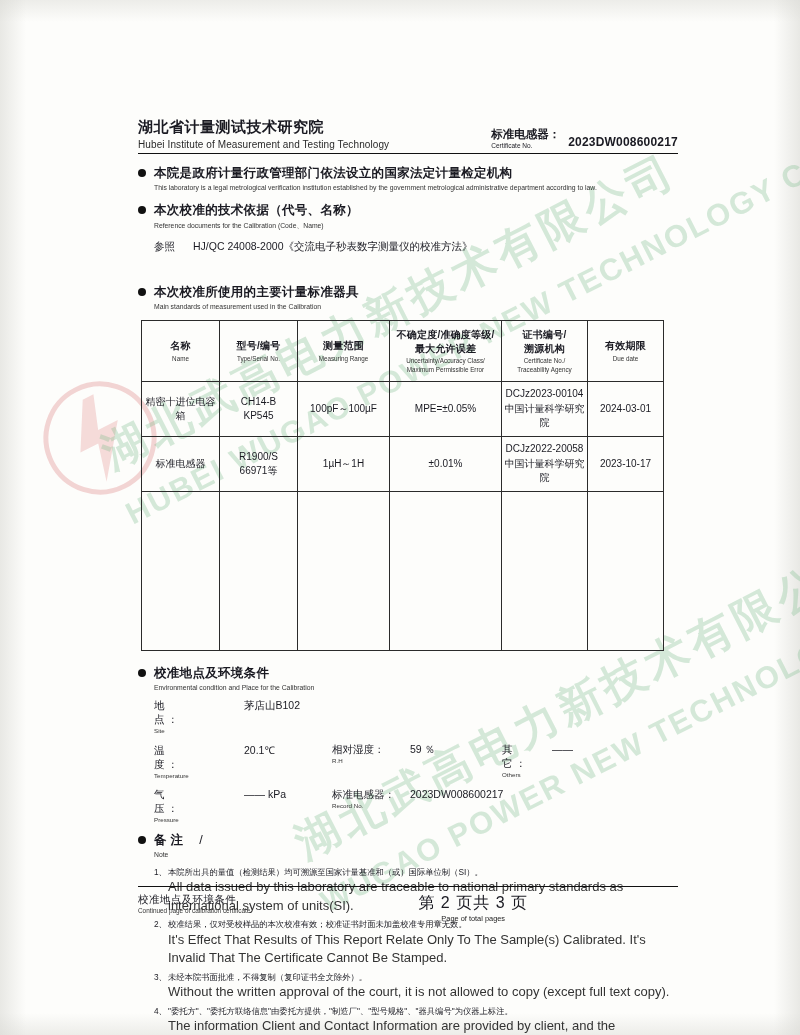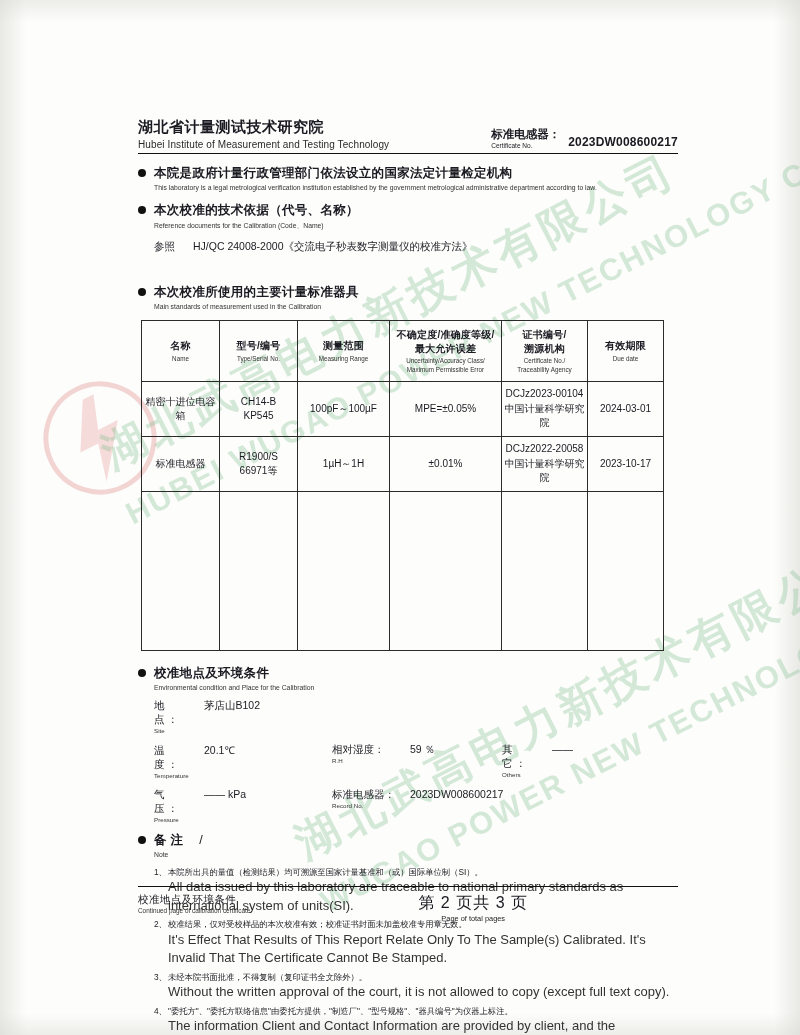--- a/index.html
+++ b/index.html
@@ -210,21 +210,21 @@
   .env-item .lab {
     width: 46px;
     flex: none;
   }
   .env-item .lab .cn { font-size: 10.5px; letter-spacing: 3px; }
   .env-item .lab .en { font-size: 6.2px; color: #333; display: block; }
   .env-item .val {
     font-size: 10.5px;
     padding-left: 4px;
   }
-  .col-a { width: 178px; }
+  .col-a { width: 178px; gap: 40px; }
   .col-b { width: 170px; }
   .col-c { width: 150px; }
   .env-item .lab.w-widest { width: 74px; }
 
   
   .notes {
     margin-top: 10px;
   }
   .notes ol {
     margin: 8px 0 0 0;

